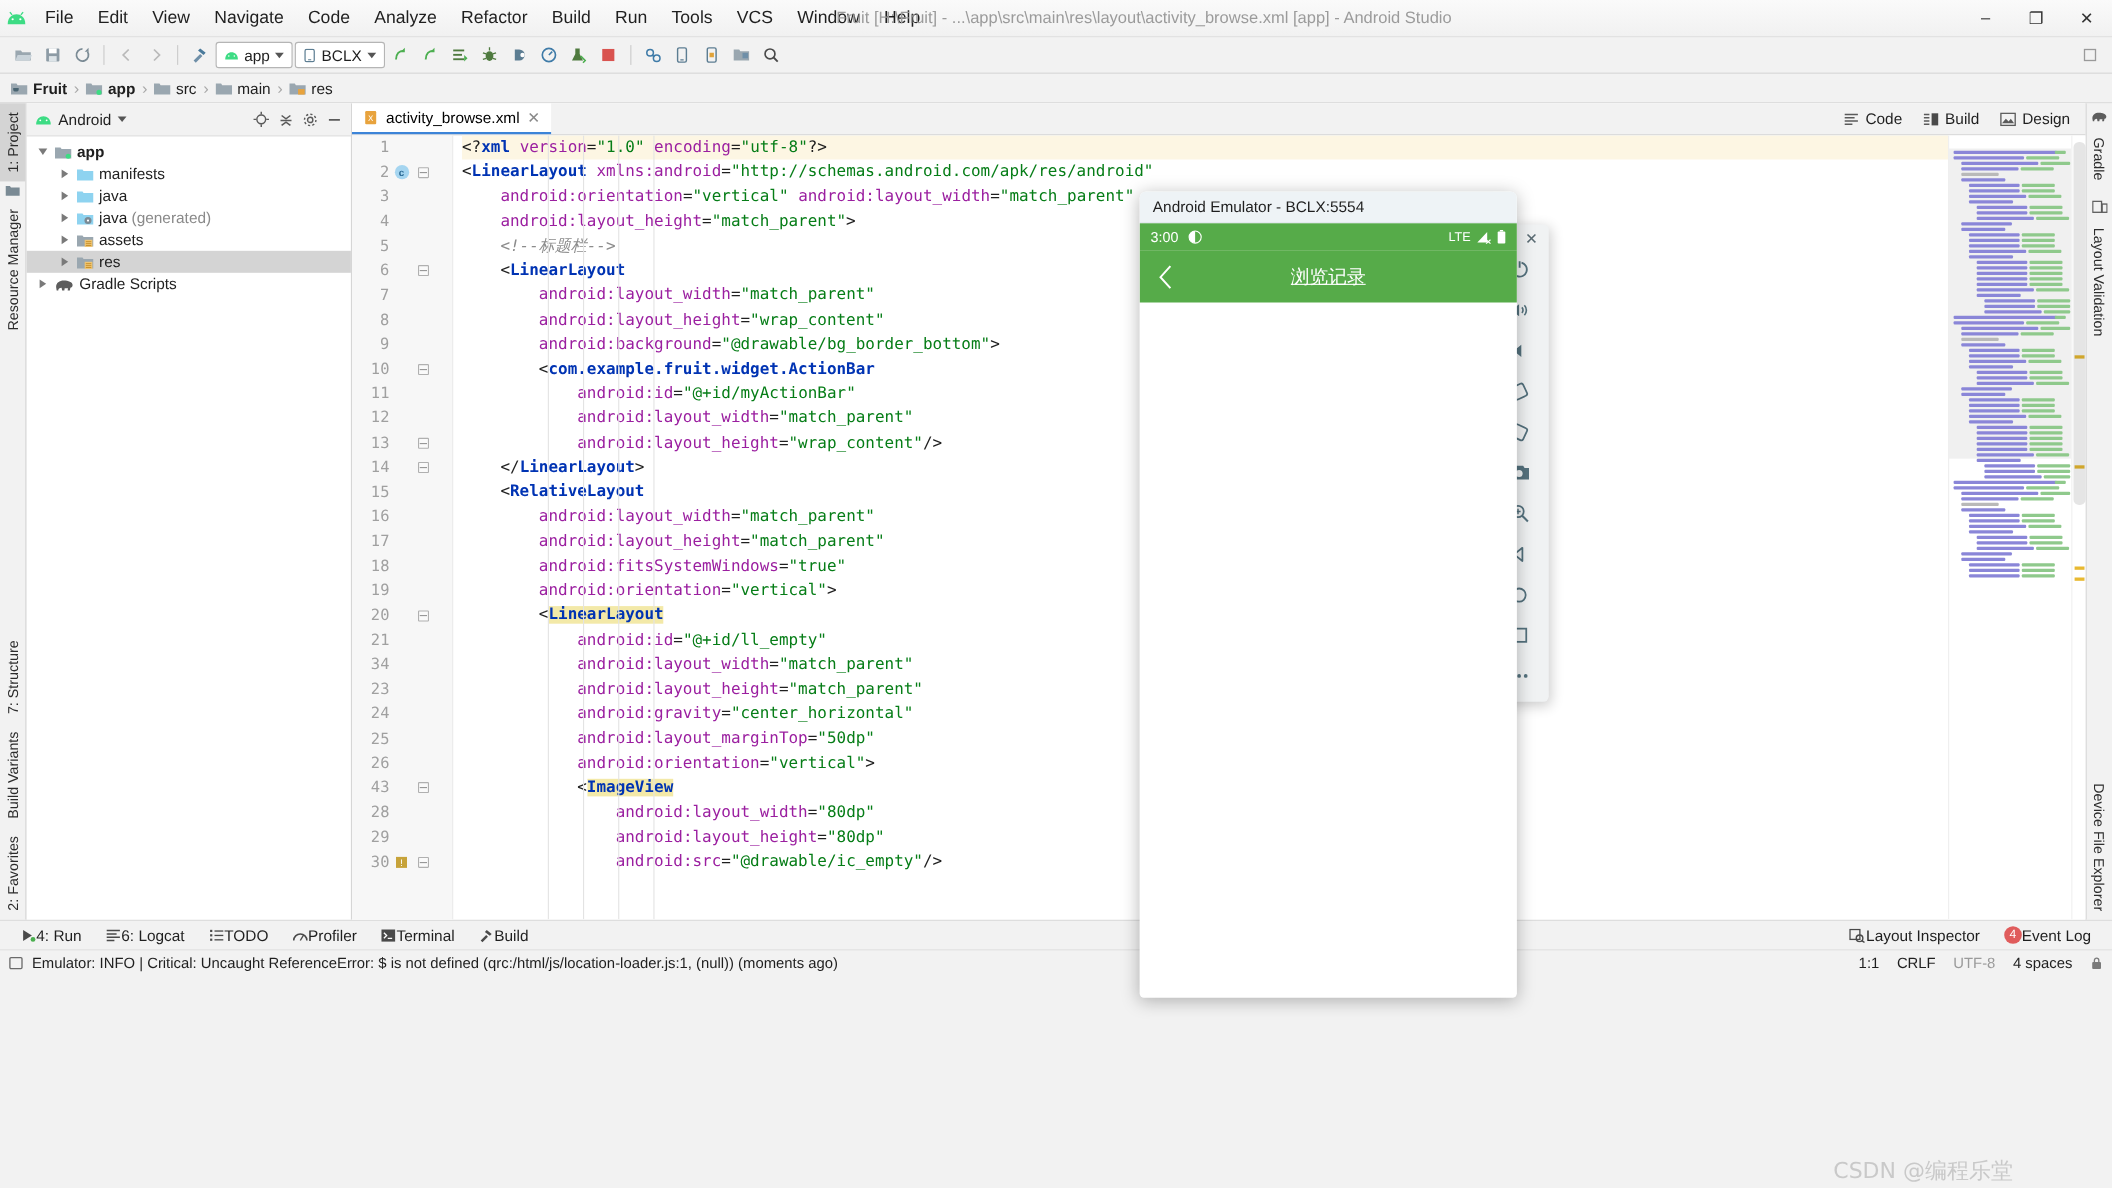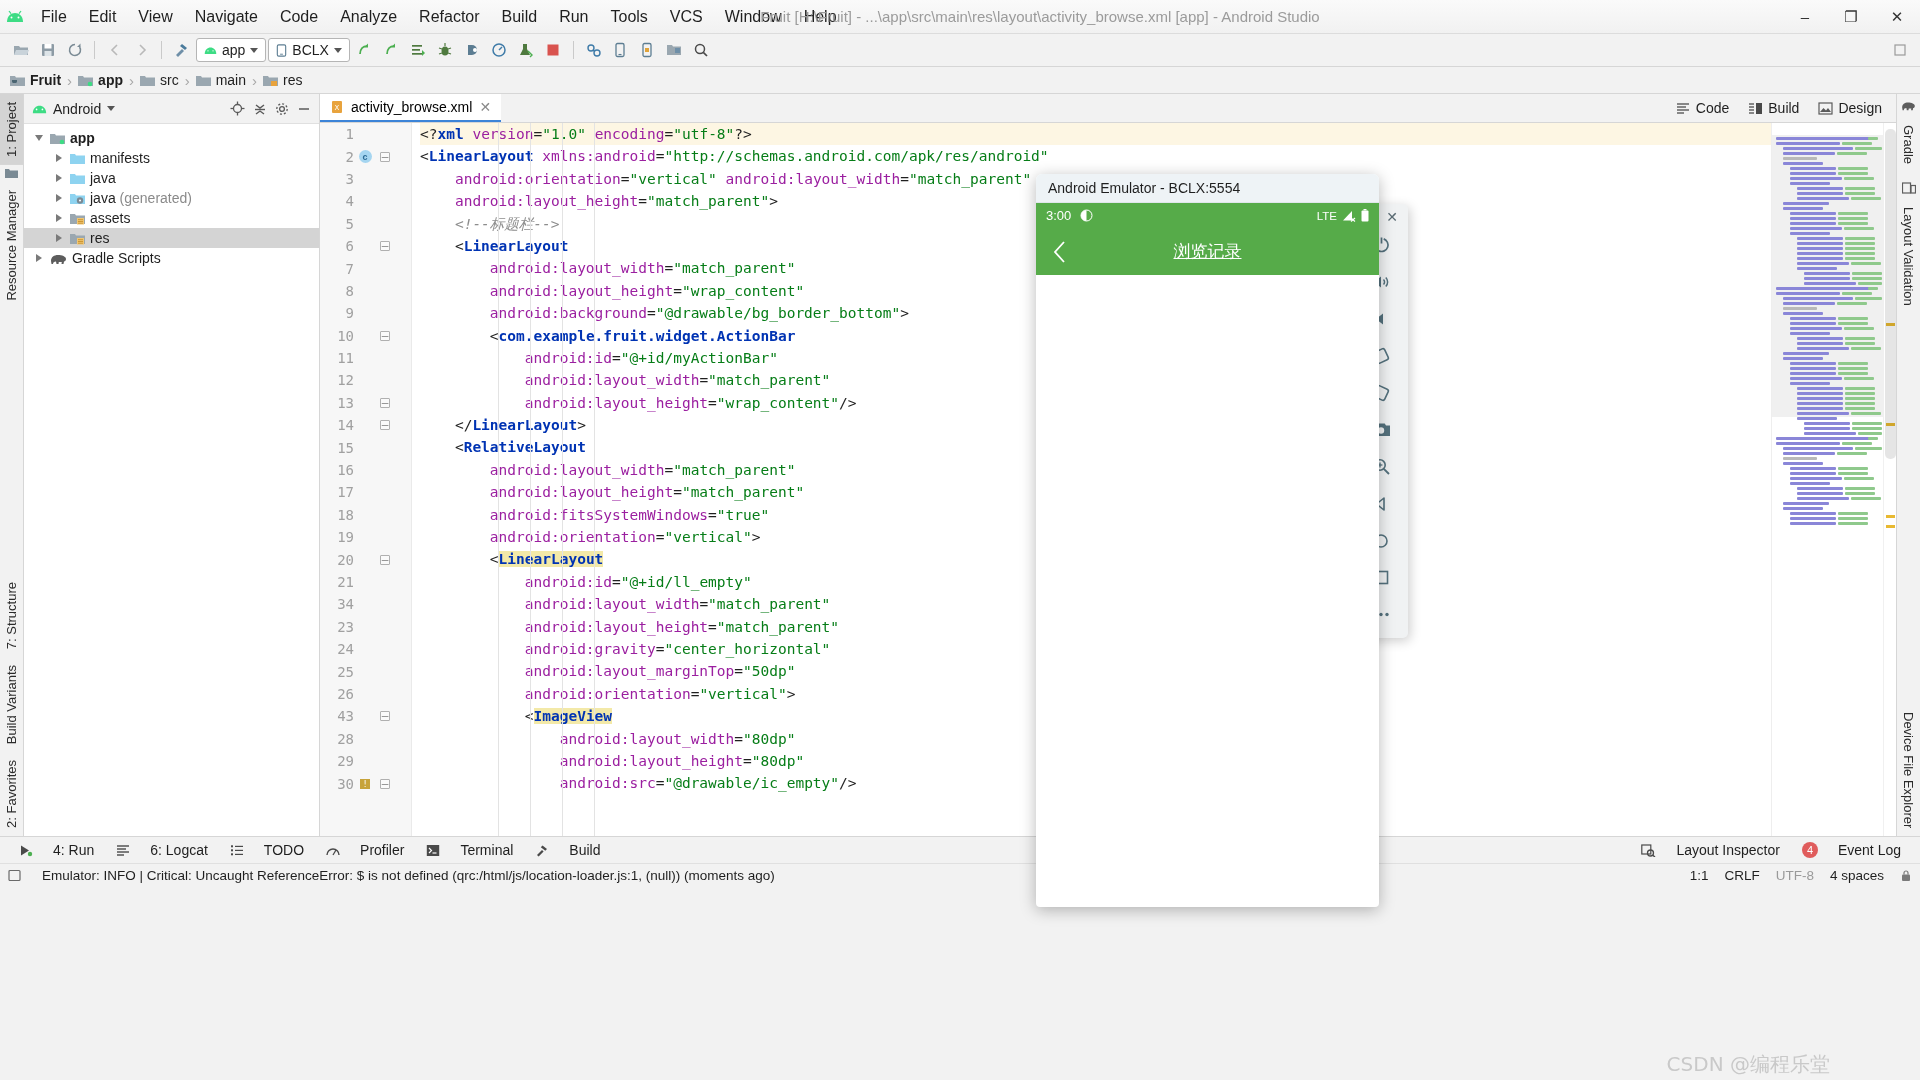--- a/index.html
+++ b/index.html
@@ -231,28 +231,28 @@
     width: 40px; height: 37px; display:flex; align-items:center; justify-content:center;
     color: #54717d;
   }
 
   
   .bottombar {
     height: 27px; display: flex; align-items: center; gap: 0;
     padding: 0 8px; background: #f2f2f2; border-top: 1px solid #d6d6d6;
     font-size: 14px;
   }
-  .bb-item { display:flex; align-items:center; gap:20px; padding: 2px 11px; color:#1f1f1f; }
+  .bb-item { display:flex; align-items:center; gap:0; padding: 2px 11px; color:#1f1f1f; }
   .bb-right { margin-left: auto; display:flex; align-items:center; gap:0; }
   .badge {
     width: 16px;height:16px;border-radius:50%;background:#e05c5c;color:#fff;
     font-size:11px; display:flex;align-items:center;justify-content:center;
   }
   .statusbar {
-    height: 23px; display:flex; align-items:center; gap:21px; padding: 0 8px;
+    height: 23px; display:flex; align-items:center; gap:8px; padding: 0 8px;
     background: #f2f2f2; border-top: 1px solid #e0e0e0; font-size: 13.5px;
     color: #1f1f1f;
   }
   .sb-right { margin-left:auto; display:flex; align-items:center; gap: 16px; }
   .sb-dim { color: #9a9a9a; }
   .watermark {
     position:absolute; right: 90px; bottom: 2px; font-size: 20px;
     color: rgba(150,150,150,0.45); pointer-events:none; z-index: 40;
     font-family: "DejaVu Sans", sans-serif;
   }

